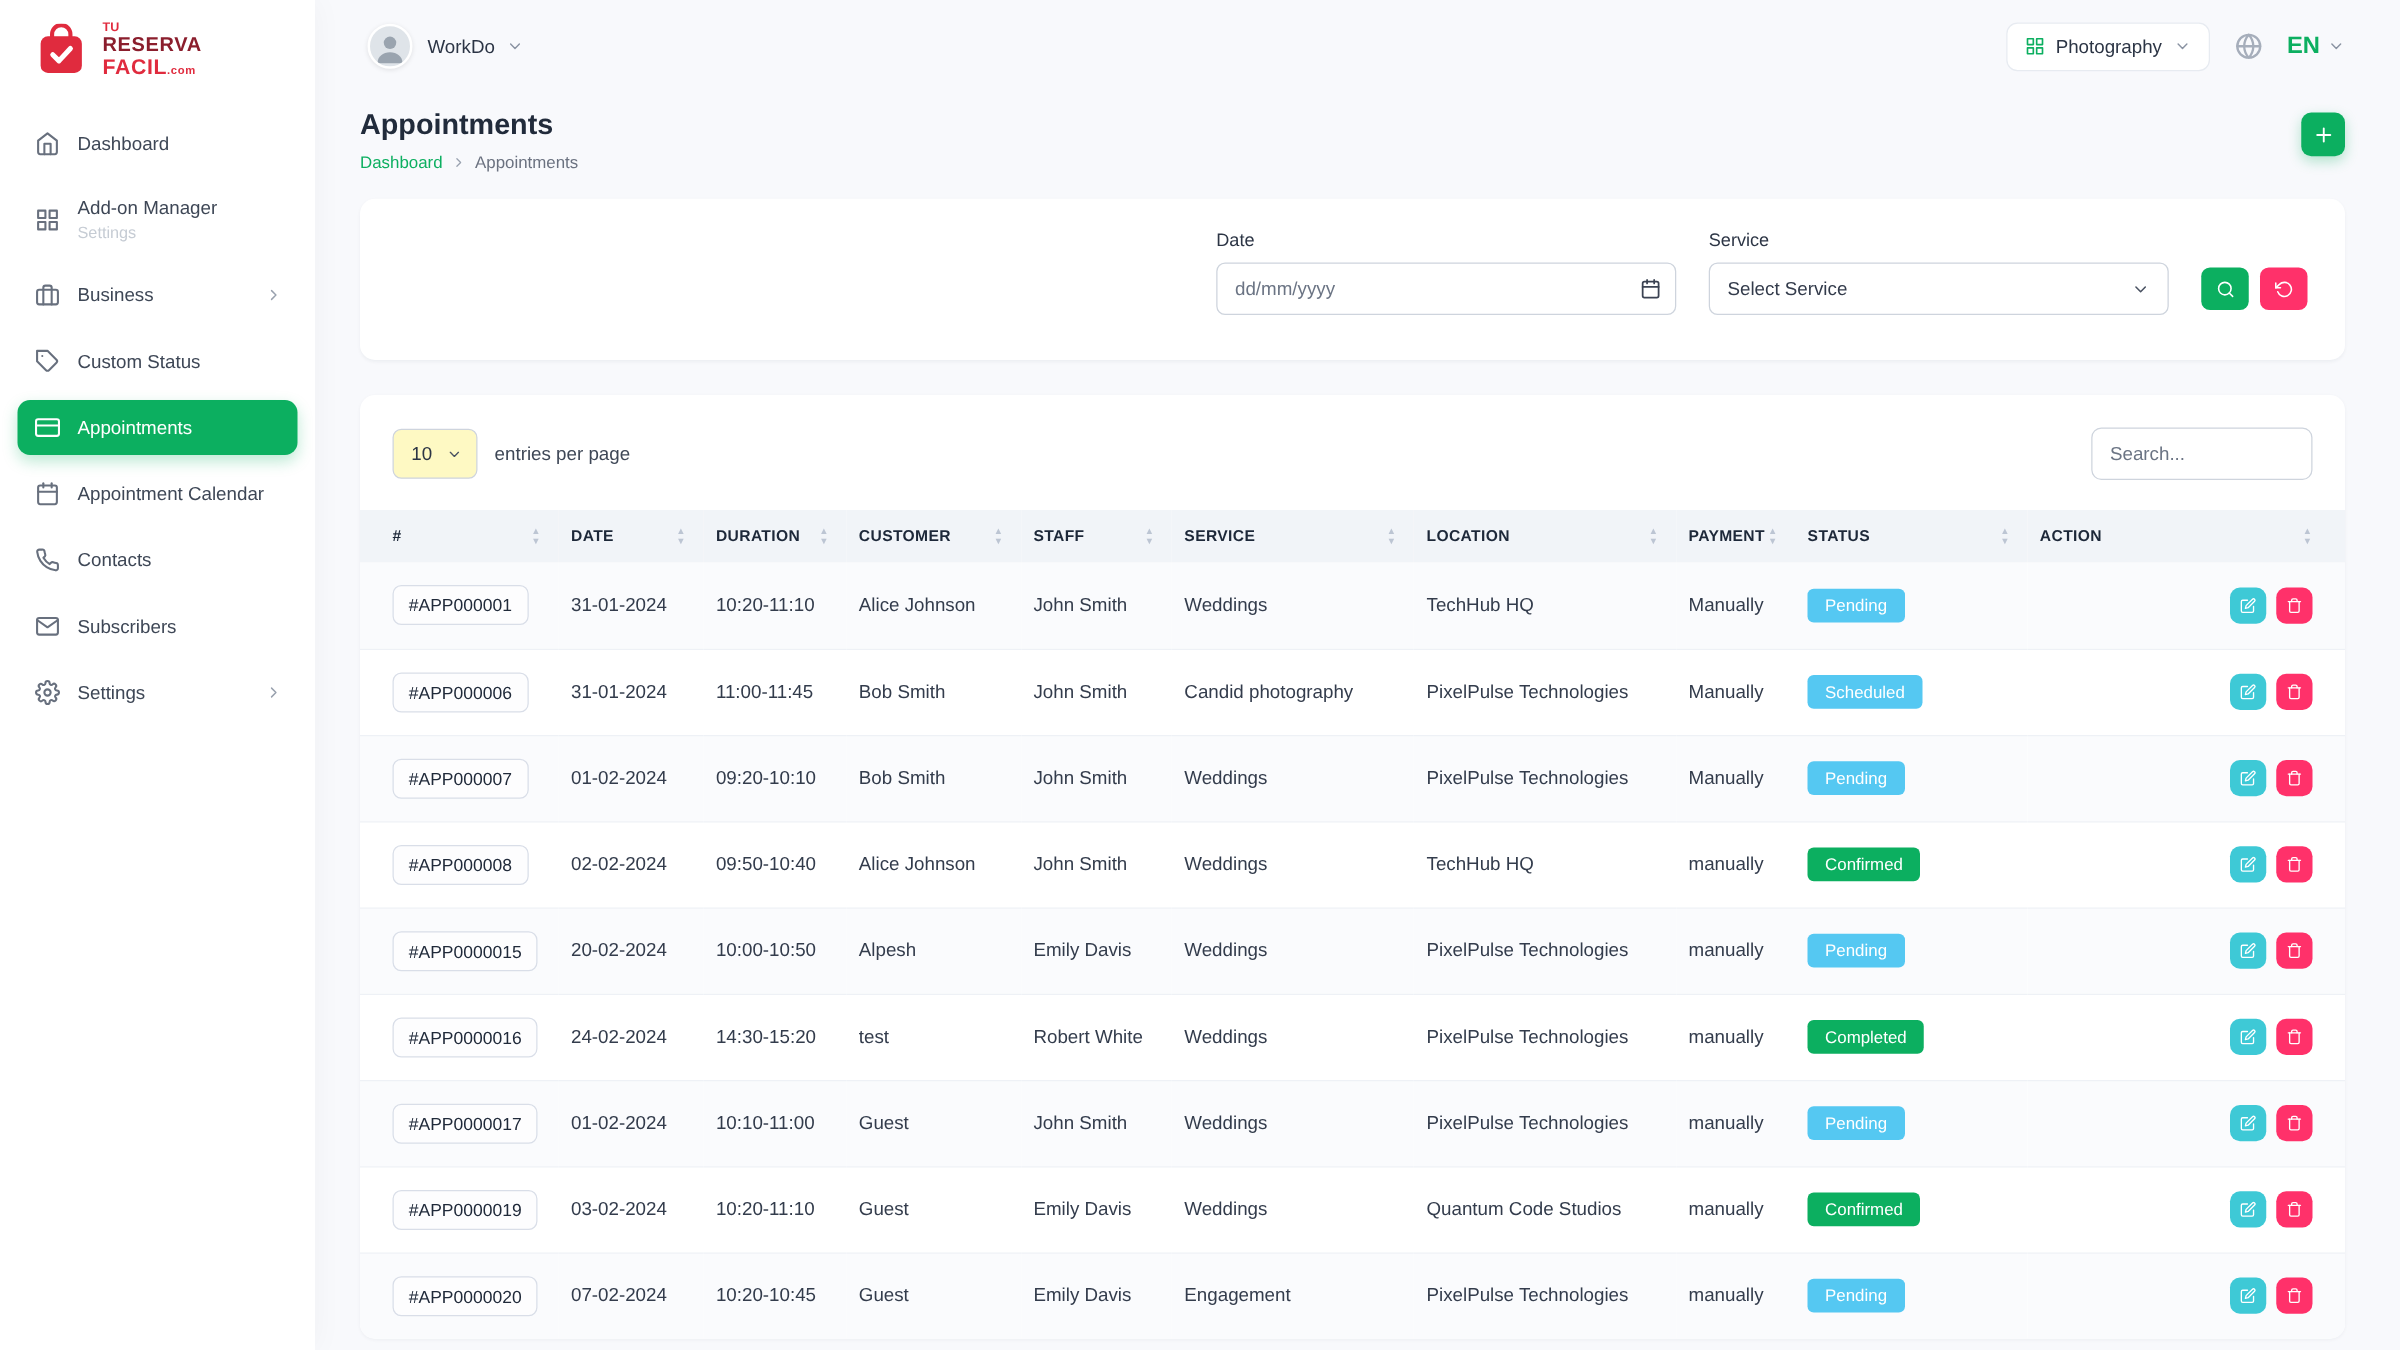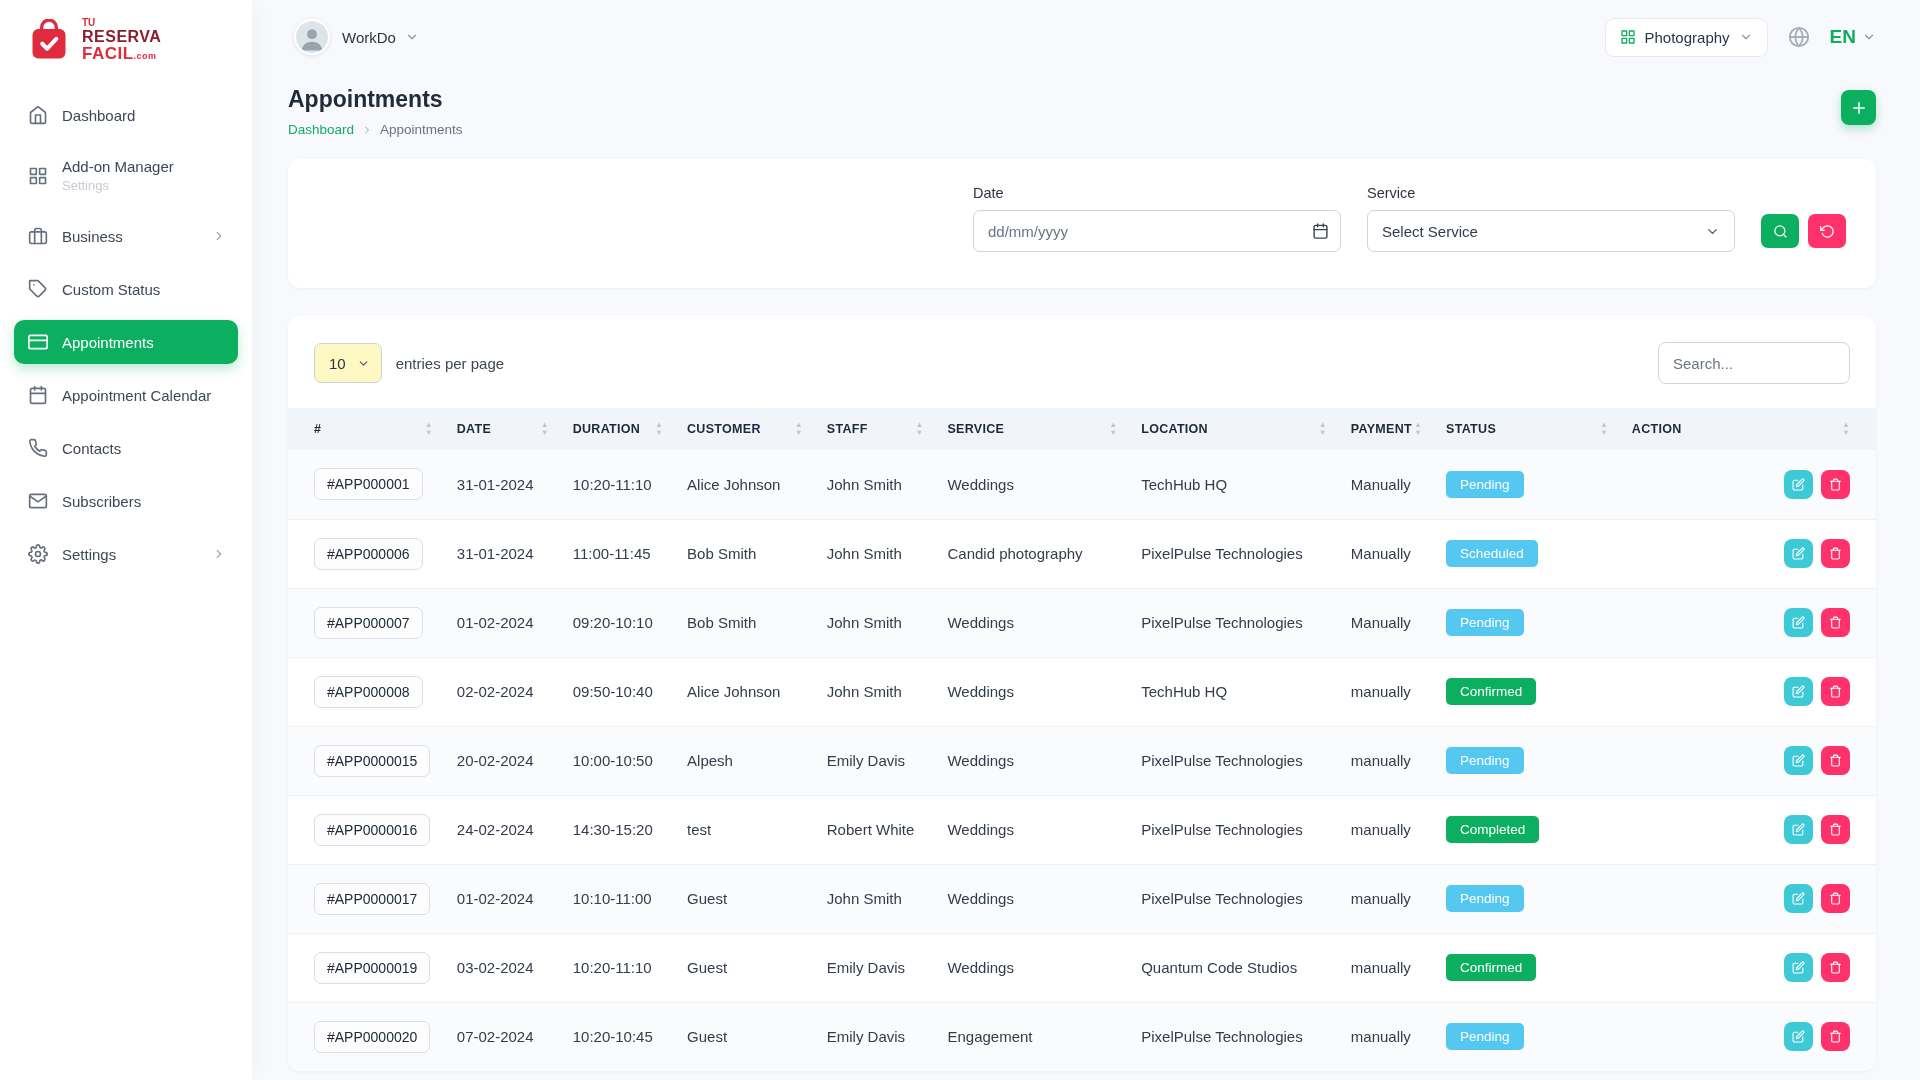--- a/index.html
+++ b/index.html
@@ -84,21 +84,21 @@
   .sq-btn.green{background:var(--accent-green)}
   .sq-btn.pink{background:var(--accent-pink)}
   .sq-btn svg{width:15px;height:15px}
   
   .table-card{margin-top:28px;padding-top:26px;overflow:hidden}
   .table-top{display:flex;align-items:center;padding:0 26px 24px}
   .entries-select{height:40px;border:1px solid #ced4dd;border-radius:7px;display:flex;align-items:center;
     gap:11px;padding:0 11px 0 14px;font-size:15px;color:#2c3545;cursor:pointer;background:#fef9c3}
   .entries-select .sel-chev svg{width:13px;height:13px}
   .entries-label{margin-left:14px;font-size:15px;color:#3e4756}
-  .table-search{margin-left:auto;width:192px;height:42px;border:1px solid #ced4dd;border-radius:8px;
+  .table-search{margin-left:auto;width:177px;height:42px;border:1px solid #ced4dd;border-radius:8px;
     padding:0 14px;font-size:15px;color:#3c4454;font-family:inherit;background:#fff}
   table.appt-table{width:100%;border-collapse:collapse;table-layout:fixed}
   thead th{background:#f1f4f8;padding:14px 10px;text-align:left;cursor:pointer}
   thead th:first-child{padding-left:26px}
   thead th:last-child{padding-right:26px}
   .th-inner{display:flex;align-items:center;font-size:12.5px;font-weight:700;color:#1d2839;
     letter-spacing:.3px;text-transform:uppercase}
   .sorters{display:flex;flex-direction:column;gap:1px;margin-left:auto;padding-right:4px;
     color:#bcc5d3;font-size:7.5px;line-height:6.5px}
   .sorters i{font-style:normal}

